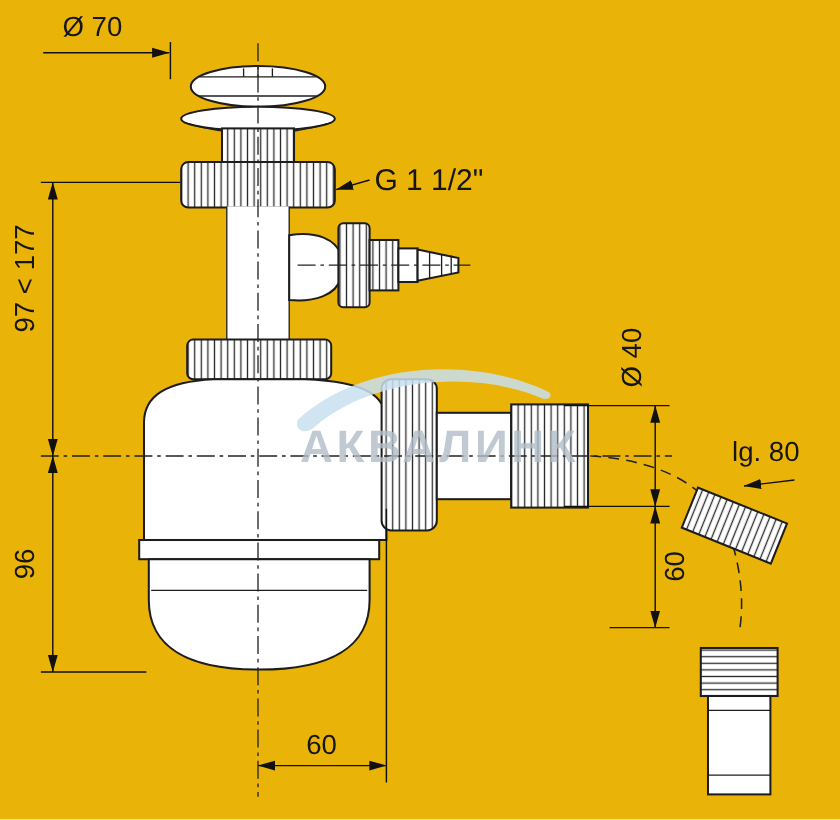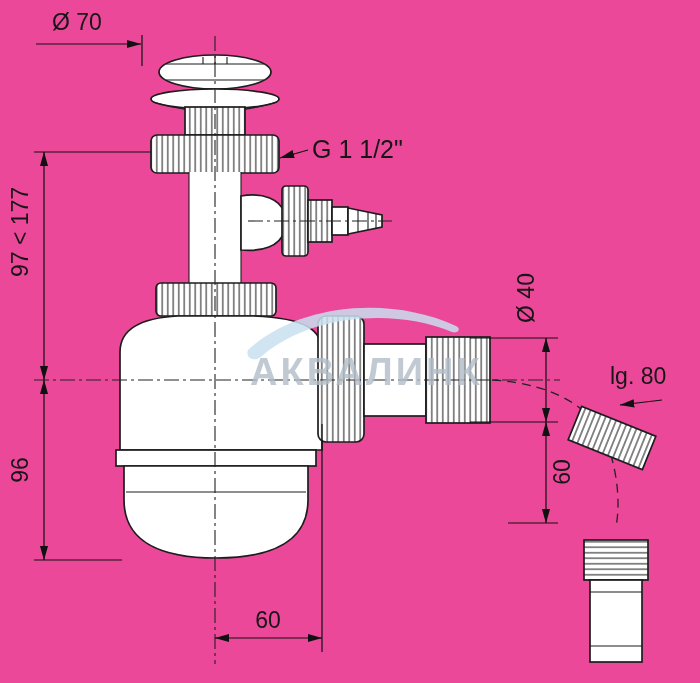--- a/index.html
+++ b/index.html
@@ -1,16 +1,16 @@
 <!DOCTYPE html>
 <html><head>
 <meta charset="utf-8">
 <style>
   html,body{margin:0;padding:0;background:#ffffff;}
-  #stage{position:relative;width:700px;height:683px;background:#ec4899;overflow:hidden;
+  #stage{position:relative;width:700px;height:683px;background:#eab308;overflow:hidden;
          font-family:"Liberation Sans", sans-serif;}
   svg{position:absolute;left:0;top:0;}
   text{font-family:"Liberation Sans", sans-serif;fill:#161616;}
   .dim-text{font-size:23px;}
   .thread-text{font-size:25px;}
   .wm-text{font-size:38px;font-weight:bold;letter-spacing:3px;fill:#b2bec8;opacity:.8;}
   .outline{fill:#ffffff;stroke:#1d1d1d;stroke-width:1.7;}
   .hatched{stroke:#1d1d1d;stroke-width:1.7;}
   .thin{stroke:#1d1d1d;stroke-width:1.1;fill:none;}
   .dimline{stroke:#111111;stroke-width:1.2;fill:none;}

